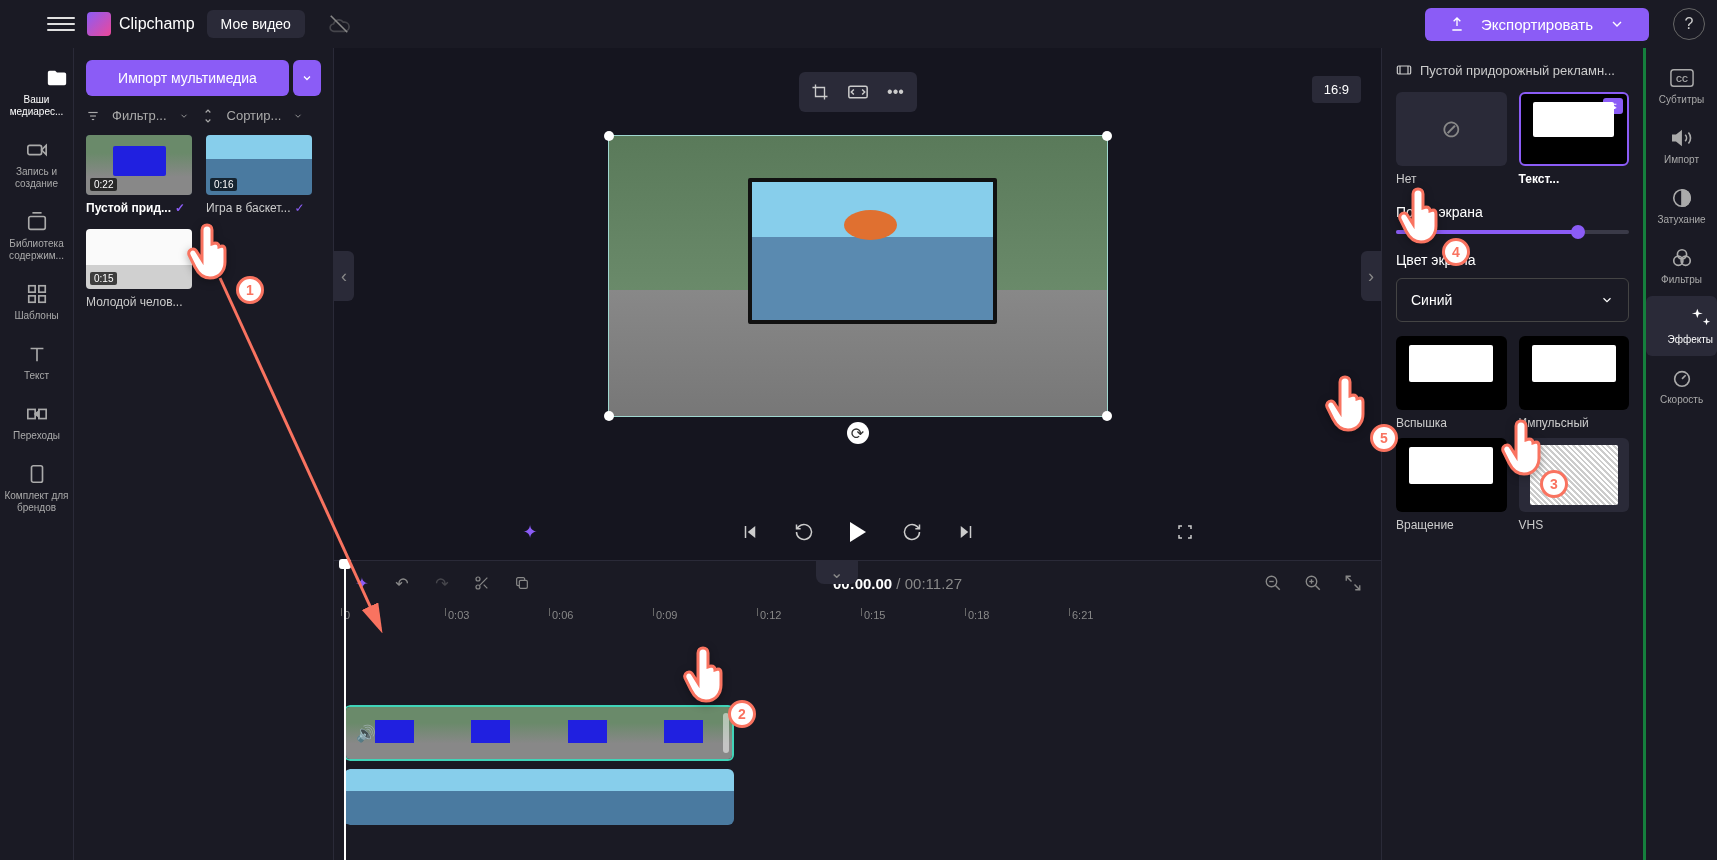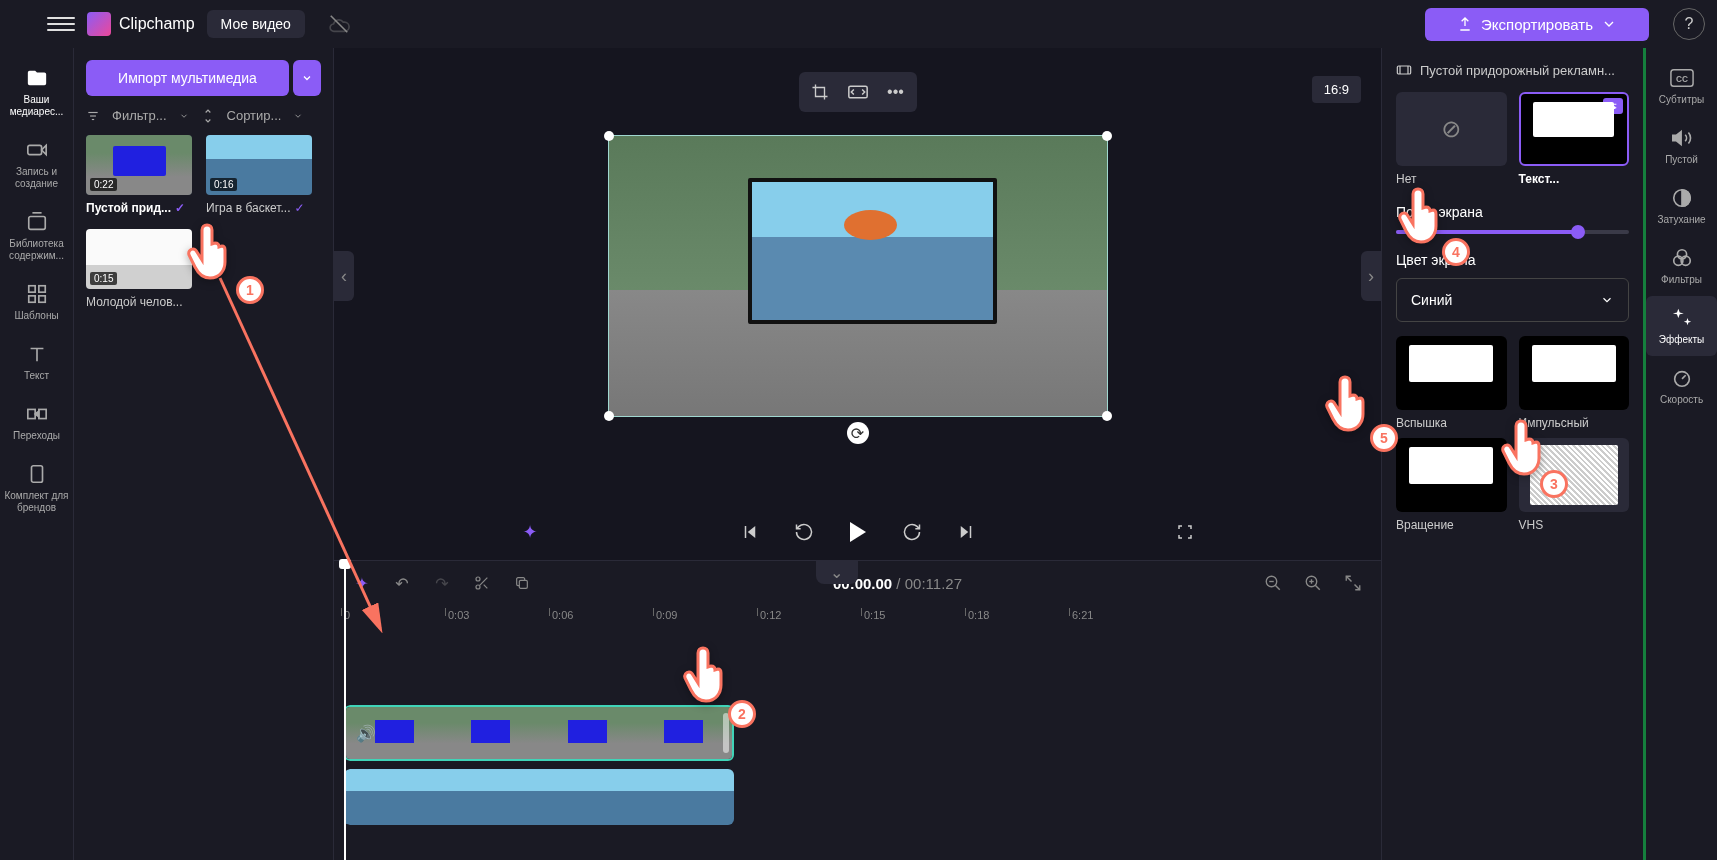--- a/index.html
+++ b/index.html
@@ -7,31 +7,31 @@
 
   
   .header { height: 48px; background: #1a1a24; display: flex; align-items: center; padding: 0 12px; gap: 12px; margin-left: 35px; }
   .hamburger { width: 28px; height: 28px; display: flex; flex-direction: column; justify-content: center; gap: 4px; cursor: pointer; }
   .hamburger span { height: 2px; background: #e0e0e0; border-radius: 1px; }
   .logo { display: flex; align-items: center; gap: 8px; font-size: 16px; font-weight: 500; color: #fff; }
   .logo-icon { width: 24px; height: 24px; background: linear-gradient(135deg, #8b5cf6, #ec4899); border-radius: 4px; }
   .video-title { background: #2a2a38; padding: 6px 14px; border-radius: 6px; font-size: 14px; color: #fff; }
   .header-spacer { flex: 1; }
   .sync-icon { width: 28px; height: 28px; display: flex; align-items: center; justify-content: center; color: #888; margin-left: 8px;}
-  .export-btn { background: #8b5cf6; color: #fff; padding: 8px 32px; border-radius: 6px; display: flex; align-items: center; gap: 8px; font-size: 15px; cursor: pointer; border: none; font-weight:500;}
+  .export-btn { background: #8b5cf6; color: #fff; padding: 8px 24px; border-radius: 6px; display: flex; align-items: center; gap: 16px; font-size: 15px; cursor: pointer; border: none; font-weight:500;}
   .export-btn svg { width: 16px; height: 16px; }
   .help-icon { width: 32px; height: 32px; border: 1.5px solid #666; border-radius: 50%; display: flex; align-items: center; justify-content: center; color: #ccc; cursor: pointer; margin-left:12px;}
 
   
   .main { display: flex; height: calc(100% - 48px); }
   
   
   .left-nav { width: 74px; background: #1a1a24; display: flex; flex-direction: column; padding-top: 8px; border-right:1px solid #2a2a38;}
   .nav-item { display: flex; flex-direction: column; align-items: center; padding: 10px 4px; cursor: pointer; color: #aaa; gap: 4px; }
-  .nav-item.active { color: #fff; }
+  .nav-item.active { color: #fff; align-items: flex-end; }
   .nav-item-icon { width: 24px; height: 24px; display:flex; align-items:center; justify-content:center;}
   .nav-item-label { font-size: 10px; text-align: center; line-height: 1.2; max-width: 68px; overflow: hidden; }
 
   
   .media-panel { width: 260px; background: #1a1a24; padding: 12px; border-right: 1px solid #2a2a38; }
   .import-row{display:flex; gap:4px; margin-bottom:12px;}
   .import-btn { flex:1; background: #8b5cf6; color: #fff; padding: 10px 12px; border-radius: 6px; font-size: 14px; cursor: pointer; border: none; font-weight:500;}
   .import-dd{width:28px; background:#8b5cf6; border-radius:6px; display:flex; align-items:center; justify-content:center; color:#fff; cursor:pointer;}
   .filter-row { display: flex; gap: 12px; margin-bottom: 12px; font-size: 13px; color: #aaa; }
   .filter-item { display: flex; align-items: center; gap: 12px; cursor: pointer; }
@@ -507,21 +507,21 @@
         </div>
       <div class="nav-item-label">Субтитры</div>
     </div>
     <div class="nav-item">
       <div class="nav-item-icon">
           <svg width="22" height="22" viewBox="0 0 24 24" fill="none" stroke="currentColor" stroke-width="1.8">
             <polygon points="11 5 6 9 2 9 2 15 6 15 11 19" fill="currentColor"></polygon>
             <path d="M15.5 8.5a5 5 0 0 1 0 7M19 6a9 9 0 0 1 0 12"></path>
           </svg>
         </div>
-      <div class="nav-item-label">Пустой</div>
+      <div class="nav-item-label">Импорт</div>
     </div>
     <div class="nav-item">
       <div class="nav-item-icon">
           <svg width="22" height="22" viewBox="0 0 24 24" fill="none" stroke="currentColor" stroke-width="1.8">
             <circle cx="12" cy="12" r="9"></circle>
             <path d="M12 3a9 9 0 0 1 0 18z" fill="currentColor"></path>
           </svg>
         </div>
       <div class="nav-item-label">Затухание</div>
     </div>

